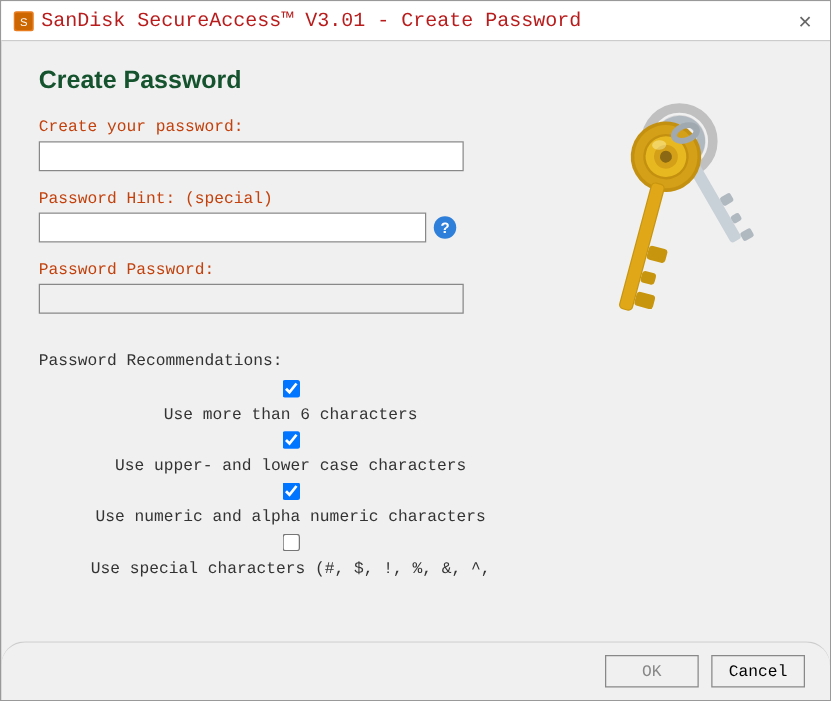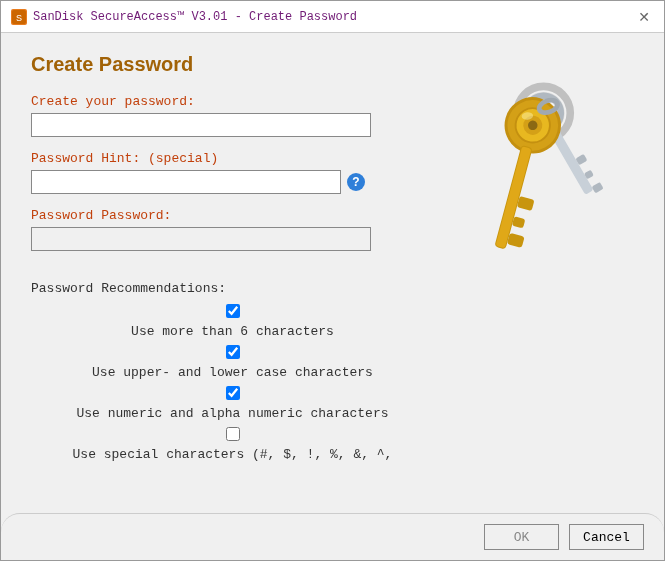--- a/index.html
+++ b/index.html
@@ -50,22 +50,22 @@
       background: #e87c1e;
       border-radius: 2px;
       display: flex;
       align-items: center;
       justify-content: center;
       font-size: 10px;
       color: white;
     }
 
     .title-bar-title {
-      font-size: 12px;
-      color: #701a75;
+      font-size: 16px;
+      color: #b91c1c;
       font-family: 'Courier New', Courier, monospace;
     }
 
     .title-bar-close {
       width: 20px;
       height: 20px;
       display: flex;
       align-items: center;
       justify-content: center;
       cursor: pointer;
@@ -84,21 +84,21 @@
 
     .left-panel {
       flex: 1;
       display: flex;
       flex-direction: column;
     }
 
     .page-title {
       font-size: 20px;
       font-weight: bold;
-      color: #a16207;
+      color: #14532d;
       margin-bottom: 18px;
       font-family: Arial, sans-serif;
     }
 
     .form-group {
       margin-bottom: 14px;
     }
 
     .form-label {
       font-size: 13px;

